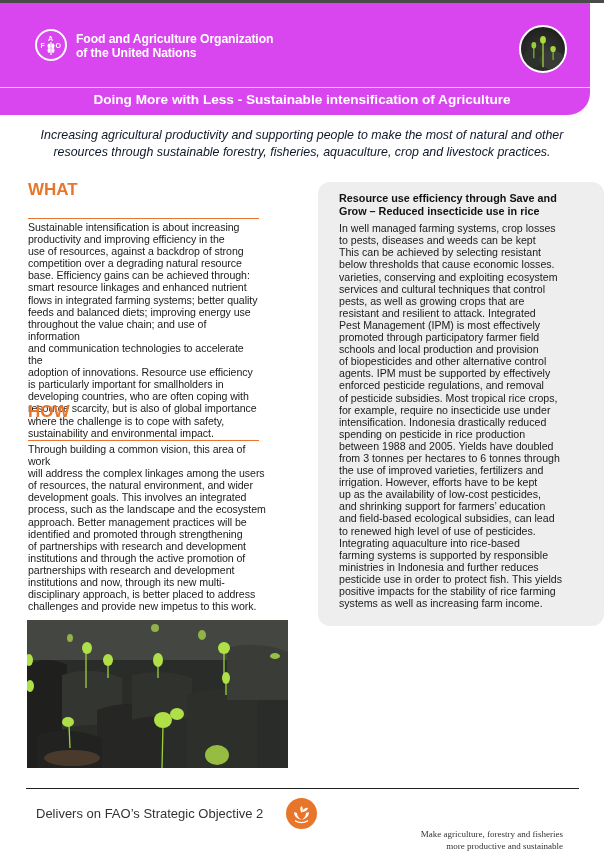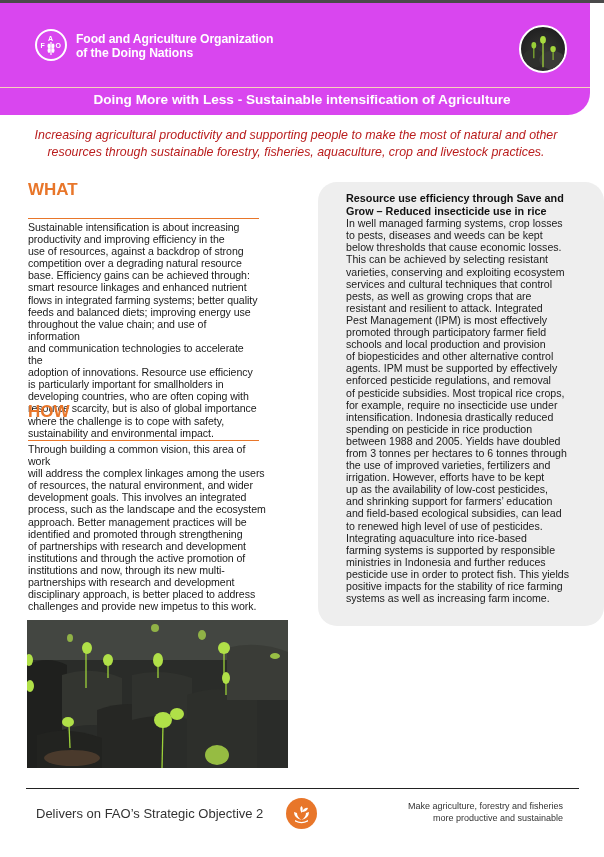--- a/index.html
+++ b/index.html
@@ -26,58 +26,58 @@
     position: absolute; left: 519px; top: 22px; width: 48px; height: 48px; border-radius: 50%;
     border: 2px solid #fff; box-sizing: border-box; overflow: hidden;
     background: radial-gradient(circle at 50% 60%, #3a3a36 0%, #222 70%);
   }
   .header-photo svg { width: 100%; height: 100%; }
   .banner-title {
     position: absolute; left: 0; top: 89px; width: 604px; text-align: center;
     color: #fff; font-family: "Liberation Sans", sans-serif; font-weight: bold; font-size: 13.6px;
   }
   .intro {
-    position: absolute; left: 24px; top: 127px; width: 544px; text-align: center;
-    font-family: "Liberation Sans", sans-serif; font-style: italic; font-size: 12.4px; line-height: 17px; color: #b91c1c;
+    position: absolute; left: 30px; top: 127px; width: 544px; text-align: center;
+    font-family: "Liberation Sans", sans-serif; font-style: italic; font-size: 12.4px; line-height: 17px; color: #0f172a;
   }
   .col-left { position: absolute; left: 28px; top: 180px; width: 232px; }
   .section-head {
     font-family: "Liberation Sans", sans-serif; font-weight: bold; color: #e8762a; font-size: 17px;
     line-height: 19px; border-bottom: 1.5px solid #e8762a; padding-bottom: 19px; width: 231px;
   }
   .body-text {
     font-family: "Liberation Sans", sans-serif; font-size: 10.6px; line-height: 12.1px; color: #1a1a1a;
     margin-top: 2px; letter-spacing: -0.05px;
   }
   .how-wrap { position: absolute; left: 28px; top: 402px; width: 240px; }
   .photo {
     position: absolute; left: 27px; top: 620px; width: 261px; height: 148px; overflow: hidden;
     background: linear-gradient(180deg, #4a4d48 0%, #2b2d2a 45%, #1d1e1c 100%);
   }
   .photo svg { width: 100%; height: 100%; }
   .sidebox {
     position: absolute; left: 318px; top: 182px; width: 286px; height: 444px; box-sizing: border-box;
-    background: #eeeeee; border-radius: 19px; padding: 10px 10px 10px 28px;
+    background: #eeeeee; border-radius: 12px; padding: 10px 10px 10px 21px;
   }
   .sidebox-title {
     font-family: "Liberation Sans", sans-serif; font-weight: bold; font-size: 10.8px; line-height: 12.6px; color: #111;
   }
   .sidebox-text {
-    font-family: "Liberation Sans", sans-serif; font-size: 10.6px; line-height: 12.1px; color: #1a1a1a; 
+    font-family: "Liberation Sans", sans-serif; font-size: 10.6px; line-height: 12.1px; color: #1a1a1a; margin-top: 5px;
   }
   .footer-rule { position: absolute; left: 26px; top: 788px; width: 553px; height: 1px; background: #222; }
   .footer-left {
     position: absolute; left: 36px; top: 806px; font-family: "Liberation Sans", sans-serif; font-size: 13px; color: #333;
   }
   .footer-icon {
     position: absolute; left: 286px; top: 798px; width: 31px; height: 31px; border-radius: 50%; background: #e8762a;
   }
   .footer-icon svg { width: 31px; height: 31px; }
   .footer-right {
-    position: absolute; right: 41px; top: 800px; text-align: right; font-family: Liberation Sans, sans-serif;
+    position: absolute; right: 41px; top: 828px; text-align: right; font-family: Liberation Serif, serif;
     font-size: 9px; line-height: 12px; color: #333;
   }
 </style>
 </head>
 <body>
 
 <div class="topbar"></div>
 
 <div class="header">
   <div class="logo-circle">
@@ -87,21 +87,21 @@
       <text x="18.5" y="17" font-size="7" font-weight="bold" fill="#fff" font-family="Liberation Sans, sans-serif">O</text>
       <line x1="14" y1="11" x2="14" y2="24" stroke="#fff" stroke-width="1.2"></line>
       <ellipse cx="12" cy="15" rx="1.5" ry="2.4" fill="#fff"></ellipse>
       <ellipse cx="16" cy="15" rx="1.5" ry="2.4" fill="#fff"></ellipse>
       <ellipse cx="12" cy="19.5" rx="1.5" ry="2.4" fill="#fff"></ellipse>
       <ellipse cx="16" cy="19.5" rx="1.5" ry="2.4" fill="#fff"></ellipse>
     </svg>
   </div>
   <div class="org-name">
     <div>Food and Agriculture Organization</div>
-    <div>of the Doing Nations</div>
+    <div>of the United Nations</div>
   </div>
   <div class="header-photo">
     <svg viewBox="0 0 48 48">
       <ellipse cx="14" cy="34" rx="12" ry="10" fill="#2e302c"></ellipse>
       <ellipse cx="34" cy="36" rx="14" ry="10" fill="#3a3b37"></ellipse>
       <line x1="24" y1="16" x2="24" y2="44" stroke="#9fd33a" stroke-width="1.4"></line>
       <ellipse cx="24" cy="14" rx="3.2" ry="4.2" fill="#a9dc3f"></ellipse>
       <line x1="14" y1="22" x2="14" y2="34" stroke="#8cc031" stroke-width="1.2"></line>
       <ellipse cx="14" cy="20" rx="2.6" ry="3.6" fill="#98cf38"></ellipse>
       <line x1="35" y1="26" x2="35" y2="36" stroke="#8cc031" stroke-width="1.2"></line>
@@ -144,22 +144,22 @@
   <div class="body-text">
     <div>Through building a common vision, this area of work</div>
     <div>will address the complex linkages among the users</div>
     <div>of resources, the natural environment, and wider</div>
     <div>development goals. This involves an integrated</div>
     <div>process, such as the landscape and the ecosystem</div>
     <div>approach. Better management practices will be</div>
     <div>identified and promoted through strengthening</div>
     <div>of partnerships with research and development</div>
     <div>institutions and through the active promotion of</div>
+    <div>partnerships with research and development</div>
     <div>institutions and now, through its new multi-</div>
-    <div>partnerships with research and development</div>
     <div>disciplinary approach, is better placed to address</div>
     <div>challenges and provide new impetus to this work.</div>
   </div>
 </div>
 
 <div class="photo">
   <svg viewBox="0 0 261 148" preserveAspectRatio="none">
     <rect x="0" y="0" width="261" height="148" fill="#2a2c29"></rect>
     <rect x="0" y="0" width="261" height="40" fill="#4e514c" opacity="0.7"></rect>
     <path d="M0 45 Q20 35 40 45 L40 148 L0 148 Z" fill="#1f201e"></path>
@@ -198,22 +198,22 @@
 </div>
 
 <div class="sidebox">
   <div class="sidebox-title">
     <div>Resource use efficiency through Save and</div>
     <div>Grow – Reduced insecticide use in rice</div>
   </div>
   <div class="sidebox-text">
     <div>In well managed farming systems, crop losses</div>
     <div>to pests, diseases and weeds can be kept</div>
+    <div>This can be achieved by selecting resistant</div>
     <div>below thresholds that cause economic losses.</div>
-    <div>This can be achieved by selecting resistant</div>
     <div>varieties, conserving and exploiting ecosystem</div>
     <div>services and cultural techniques that control</div>
     <div>pests, as well as growing crops that are</div>
     <div>resistant and resilient to attack. Integrated</div>
     <div>Pest Management (IPM) is most effectively</div>
     <div>promoted through participatory farmer field</div>
     <div>schools and local production and provision</div>
     <div>of biopesticides and other alternative control</div>
     <div>agents. IPM must be supported by effectively</div>
     <div>enforced pesticide regulations, and removal</div>

